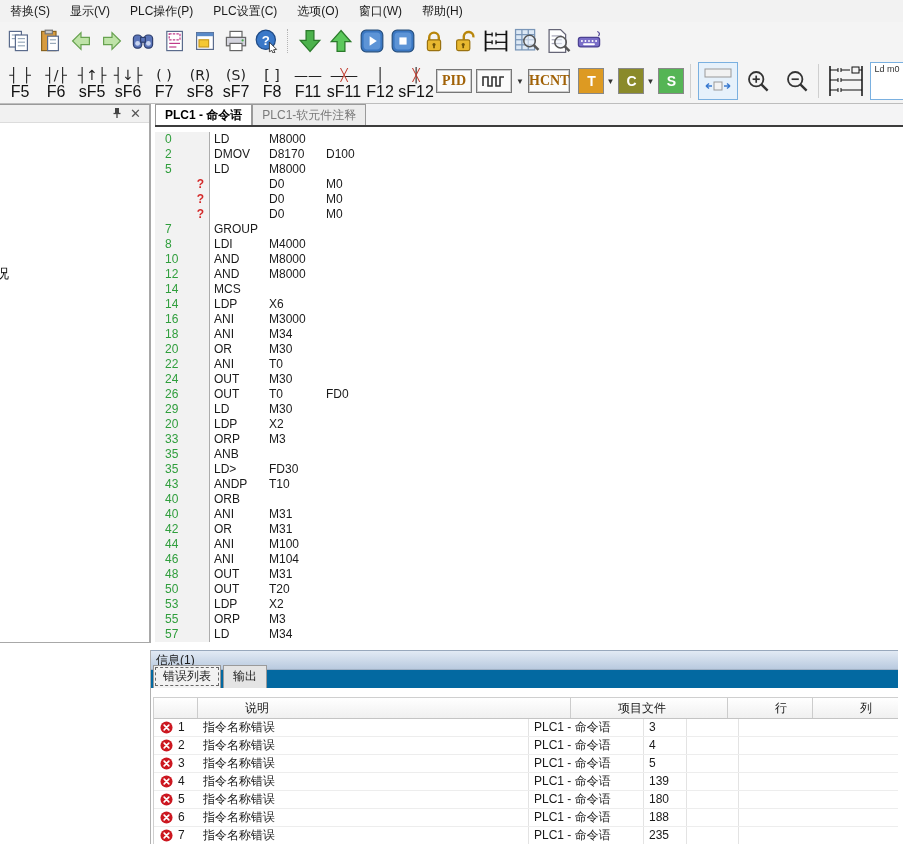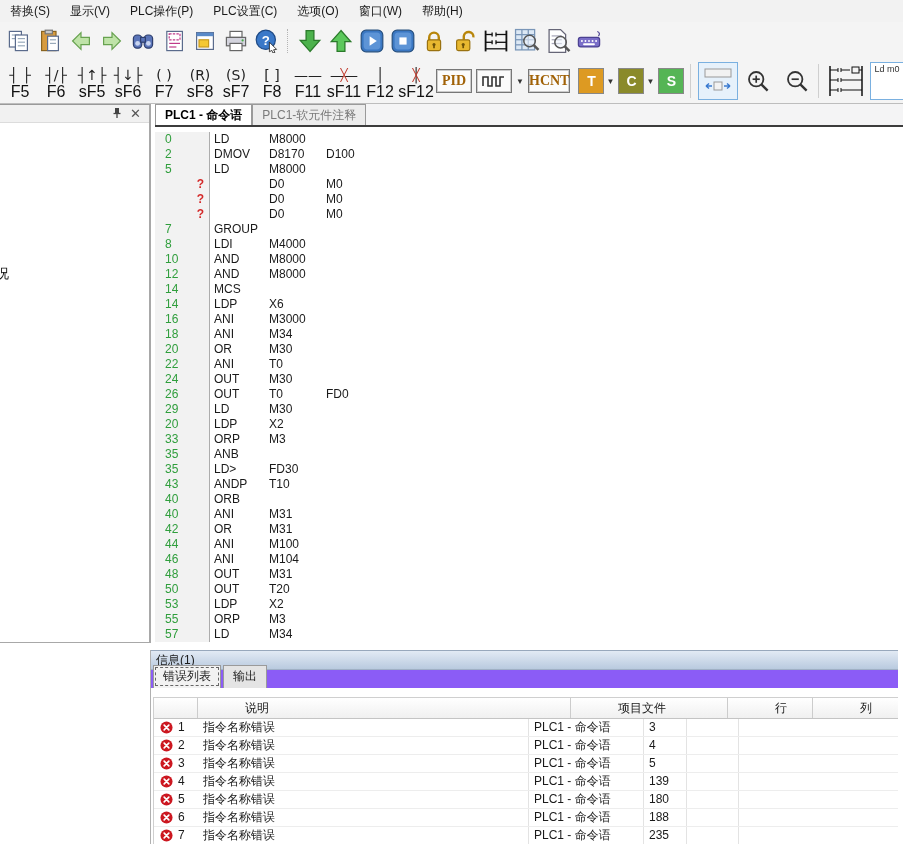--- a/index.html
+++ b/index.html
@@ -66,21 +66,21 @@
   .col-op{width:55px;padding-left:4px;flex:none;}
   .col-a1{width:57px;flex:none;}
   .col-a2{flex:1;}
 
   
   .infopanel{position:absolute;left:150px;top:650px;width:748px;height:194px;background:#fff;
              border-left:1px solid #b0b0b0;box-sizing:border-box;}
   .info-title{height:18px;background:linear-gradient(#e2eaf4,#b9cadf);border-top:1px solid #98a8bc;
               border-bottom:1px solid #9fb0c4;font-size:12px;display:flex;align-items:center;
               padding-left:5px;color:#1a1a1a;}
-  .info-tabs{height:18px;background:#8b5cf6;display:flex;align-items:flex-end;padding-left:2px;gap:2px;}
+  .info-tabs{height:18px;background:#0369a1;display:flex;align-items:flex-end;padding-left:2px;gap:2px;}
   .info-tab{padding:2px 9px 3px;font-size:12px;border:1px solid #9a9a9a;border-bottom:none;
             background:#e4e4e4;color:#222;white-space:nowrap;}
   .info-tab.active{background:#f2f2f2;outline:1px dashed #666;outline-offset:-3px;}
   .etable{position:absolute;left:2px;right:0;top:47px;bottom:0;overflow:hidden;font-size:12px;
           border-left:1px solid #cfcfcf;border-top:1px solid #cfcfcf;}
   .erow{display:flex;height:17px;line-height:17px;align-items:center;border-bottom:1px solid #ededed;}
   .ehead{height:20px;line-height:20px;background:linear-gradient(#ffffff,#f0f0f0);
          border-bottom:1px solid #c4c4c4;font-weight:normal;gap:42px;}
   .c{box-sizing:border-box;height:100%;overflow:hidden;white-space:nowrap;}
   .c-icon{width:24px;flex:none;display:flex;align-items:center;justify-content:center;}

